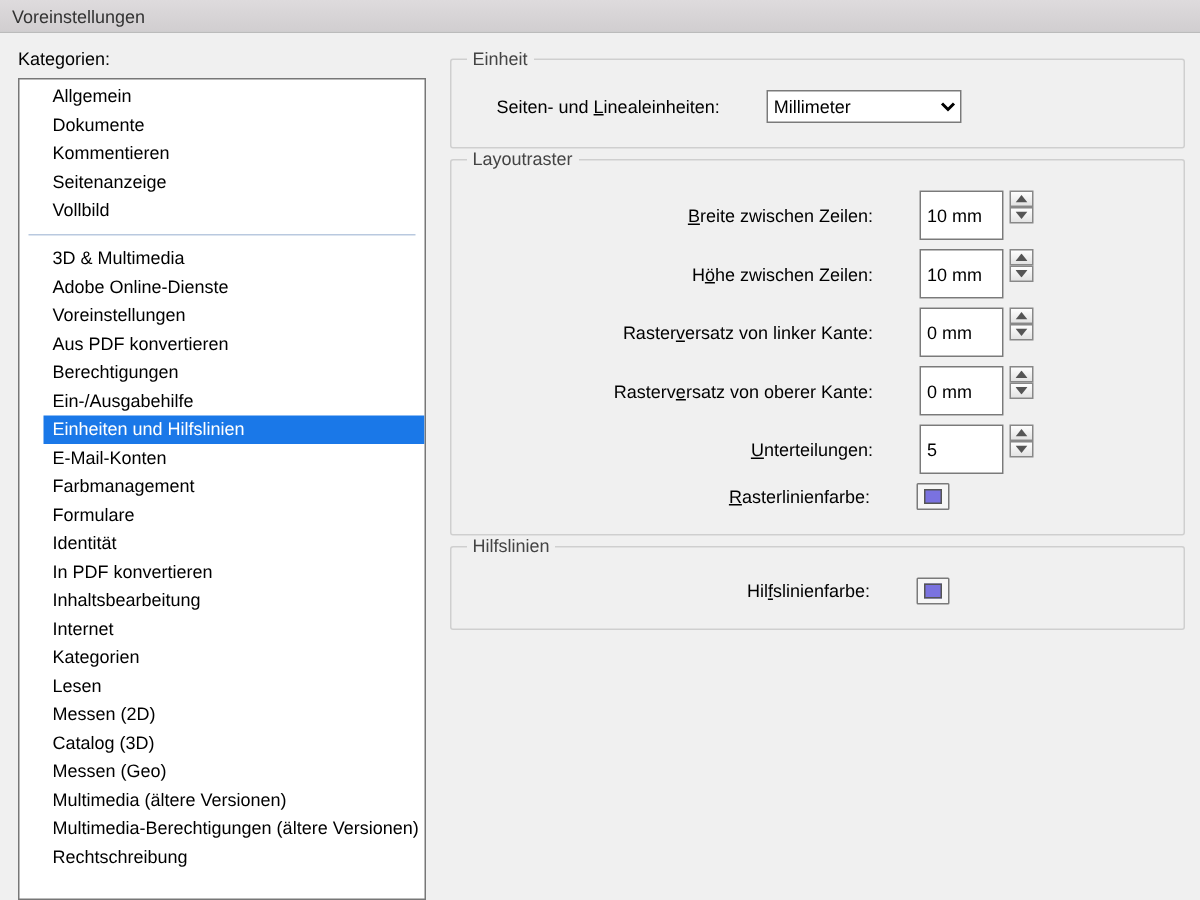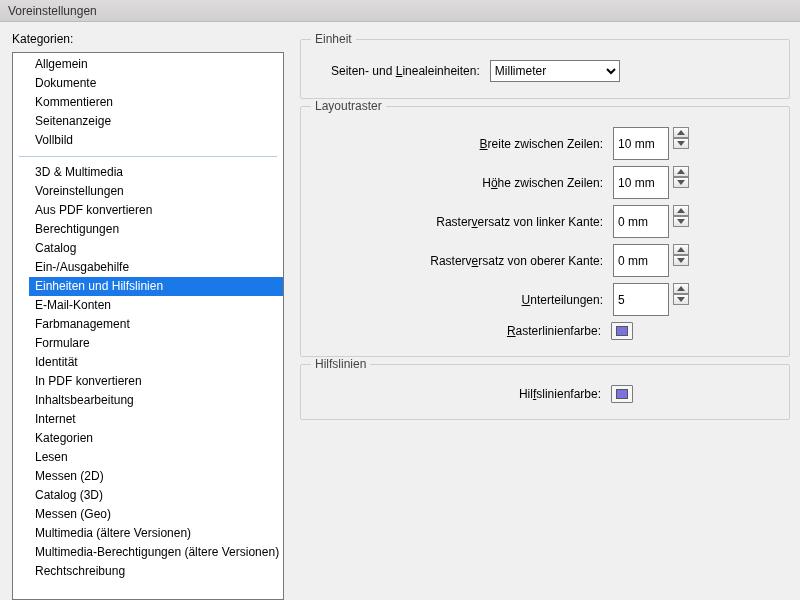--- a/index.html
+++ b/index.html
@@ -82,20 +82,21 @@
   legend {
     font-size: 12px;
     color: #444;
     padding: 0 4px;
   }
   .row {
     display: flex;
     align-items: center;
     justify-content: flex-end;
     margin: 6px 0;
+    gap: 21px;
   }
   .row-label {
     font-size: 12px;
     text-align: right;
     margin-right: 10px;
   }
   .underline {
     text-decoration: underline;
     text-decoration-thickness: 1px;
     text-underline-offset: 1px;
@@ -170,24 +171,24 @@
   <div class="left-pane">
     <div class="left-label">Kategorien:</div>
     <div class="cat-list" id="cat-list">
         <div class="cat-item">Allgemein</div>
         <div class="cat-item">Dokumente</div>
         <div class="cat-item">Kommentieren</div>
         <div class="cat-item">Seitenanzeige</div>
         <div class="cat-item">Vollbild</div>
         <div class="cat-sep"></div>
         <div class="cat-item">3D &amp; Multimedia</div>
+        <div class="cat-item">Adobe Online-Dienste</div>
         <div class="cat-item">Voreinstellungen</div>
         <div class="cat-item">Aus PDF konvertieren</div>
         <div class="cat-item">Berechtigungen</div>
-        <div class="cat-item">Catalog</div>
         <div class="cat-item">Ein-/Ausgabehilfe</div>
         <div class="cat-item selected">Einheiten und Hilfslinien</div>
         <div class="cat-item">E-Mail-Konten</div>
         <div class="cat-item">Farbmanagement</div>
         <div class="cat-item">Formulare</div>
         <div class="cat-item">Identität</div>
         <div class="cat-item">In PDF konvertieren</div>
         <div class="cat-item">Inhaltsbearbeitung</div>
         <div class="cat-item">Internet</div>
         <div class="cat-item">Kategorien</div>

